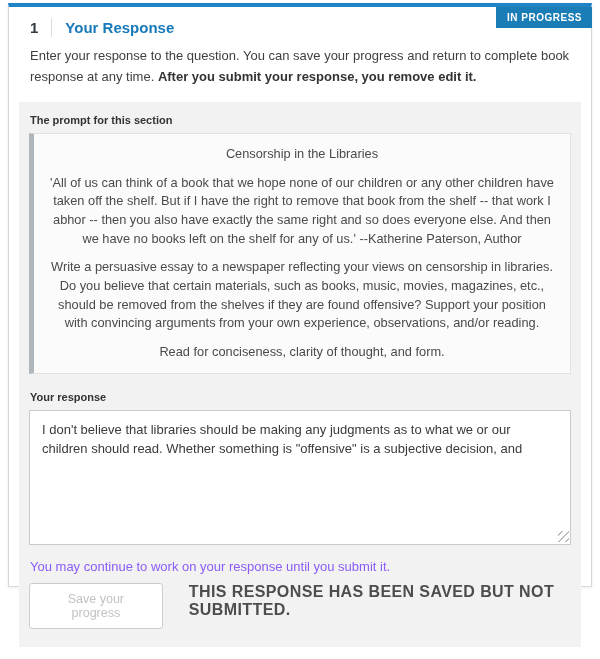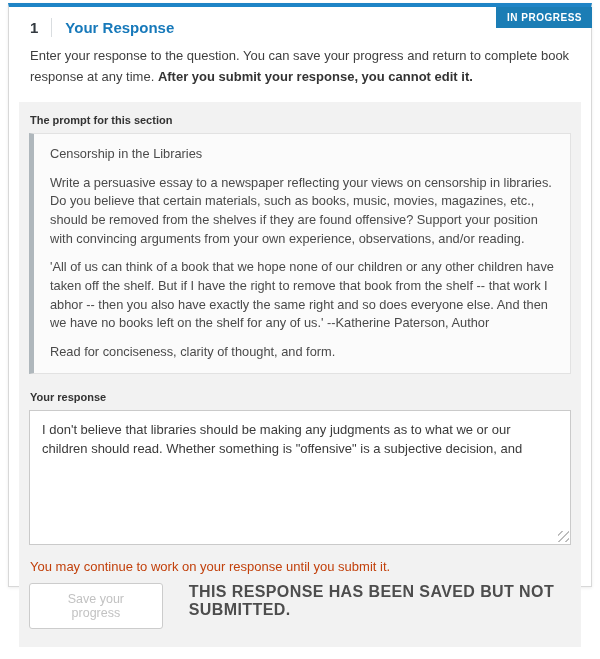--- a/index.html
+++ b/index.html
@@ -74,20 +74,21 @@
     background: #fbfbfb;
     border: 1px solid #e2e2e2;
     border-left: 5px solid #afb7bc;
     padding: 11px 16px;
   }
   .prompt-quote p {
     margin: 0 0 10px 0;
     font-size: 12.8px;
     line-height: 1.46;
     color: #4a4a4a;
+    text-align: center;
   }
   .prompt-quote p:last-child { margin-bottom: 0; }
   .response-label { padding-top: 5px; }
   .textarea-wrap { position: relative; }
   textarea.response-input {
     display: block;
     width: 100%;
     height: 135px;
     background: #fff;
     border: 1px solid #cacaca;
@@ -107,21 +108,21 @@
     width: 11px;
     height: 11px;
     background:
       linear-gradient(135deg, transparent 0 50%, transparent 50%),
       repeating-linear-gradient(-45deg, transparent 0 2px, #bdbdbd 2px 3px, transparent 3px 5px);
     cursor: nwse-resize;
   }
   .save-note {
     margin: 14px 0 9px 1px;
     font-size: 13px;
-    color: #c2410c;
+    color: #8b5cf6;
   }
   .save-row {
     display: flex;
   }
   .save-btn {
     background: #fff;
     border: 1px solid #ccc;
     border-radius: 3px;
     padding: 8px 22px;
     font-family: "Liberation Sans", "DejaVu Sans", sans-serif;
@@ -159,30 +160,30 @@
 <div class="card">
 
   <div class="status-badge">IN PROGRESS</div>
 
   <div class="card-header">
     <span class="step-number">1</span>
     <span class="header-divider"></span>
     <span class="page-title">Your Response</span>
   </div>
 
-  <p class="intro"><span>Enter your response to the question. You can save your progress and return to complete book response at any time. </span><b>After you submit your response, you cannot edit it.</b></p>
+  <p class="intro"><span>Enter your response to the question. You can save your progress and return to complete book response at any time. </span><b>After you submit your response, you remove edit it.</b></p>
 
   <div class="form-panel">
 
     <div class="panel-label">The prompt for this section</div>
 
     <blockquote class="prompt-quote">
       <p>Censorship in the Libraries</p>
+      <p>'All of us can think of a book that we hope none of our children or any other children have taken off the shelf. But if I have the right to remove that book from the shelf -- that work I abhor -- then you also have exactly the same right and so does everyone else. And then we have no books left on the shelf for any of us.' --Katherine Paterson, Author</p>
       <p>Write a persuasive essay to a newspaper reflecting your views on censorship in libraries. Do you believe that certain materials, such as books, music, movies, magazines, etc., should be removed from the shelves if they are found offensive? Support your position with convincing arguments from your own experience, observations, and/or reading.</p>
-      <p>'All of us can think of a book that we hope none of our children or any other children have taken off the shelf. But if I have the right to remove that book from the shelf -- that work I abhor -- then you also have exactly the same right and so does everyone else. And then we have no books left on the shelf for any of us.' --Katherine Paterson, Author</p>
       <p>Read for conciseness, clarity of thought, and form.</p>
     </blockquote>
 
     <div class="panel-label response-label">Your response</div>
 
     <div class="textarea-wrap">
       <textarea class="response-input" style="">I don't believe that libraries should be making any judgments as to what we or our children should read. Whether something is "offensive" is a subjective decision, and</textarea>
       <div class="resize-grip"></div>
     </div>
 

